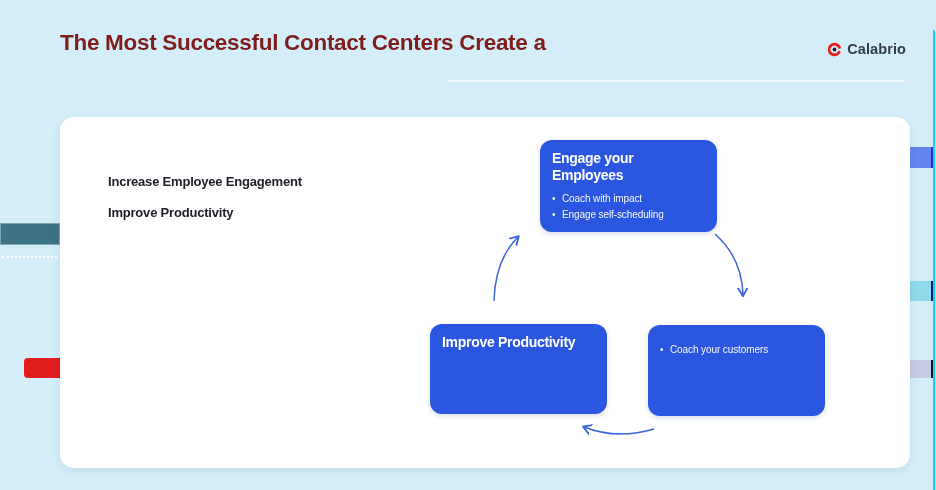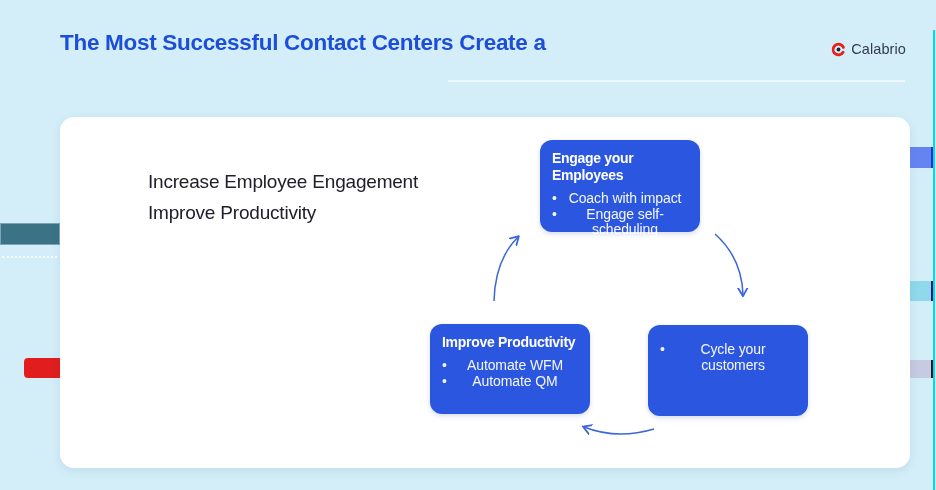--- a/index.html
+++ b/index.html
@@ -8,31 +8,31 @@
     position:relative;
     background:#d3eef8;
     font-family:"Liberation Sans", sans-serif;
     overflow:hidden;
   }
 
   
   .title {
     position:absolute; left:60px; top:30px;
     font-size:22.5px; line-height:25.5px; font-weight:700;
-    letter-spacing:-0.3px; color:#1d4ed8;
+    letter-spacing:-0.3px; color:#7f1d1d;
   }
   .title-rule {
     position:absolute; left:448px; top:80px; width:457px; height:2px;
     background:rgba(255,255,255,0.6);
   }
   .logo {
     position:absolute; top:41px; right:30px;
     display:flex; align-items:center; gap:5px;
   }
-  .logo-text { font-size:14.5px; font-weight:400; color:#323b4d; letter-spacing:0.1px; }
+  .logo-text { font-size:14.5px; font-weight:700; color:#323b4d; letter-spacing:0.1px; }
 
   
   .bar { position:absolute; }
   .bar-teal {
     left:0; top:223px; width:60px; height:22px; background:#3b7286;
     box-shadow:inset 0 0 0 1px rgba(200,228,238,0.45);
   }
   .dotted-line {
     position:absolute; left:2px; top:256px; width:55px; height:0;
     border-top:2px dotted rgba(255,255,255,0.9);
@@ -61,40 +61,40 @@
   
   .card {
     position:absolute; left:60px; top:117px; width:850px; height:351px;
     background:#ffffff; border-radius:14px;
     box-shadow:0 3px 10px rgba(30,80,110,0.10);
   }
   .benefits {
     position:absolute; left:48px; top:50px; list-style:none;
   }
   .benefits li {
-    font-size:19px; line-height:30.5px; font-weight:400;
-    letter-spacing:-0.2px; color:#20202a;margin-left:40px;
+    font-size:13px; line-height:30.5px; font-weight:700;
+    letter-spacing:-0.2px; color:#20202a;
   }
 
   
   .node {
-    position:absolute; width:160px; background:#2b57e0;
+    position:absolute; width:177px; background:#2b57e0;
     border-radius:12px; padding:10px 12px; color:#ffffff;
     box-shadow:0 2px 5px rgba(30,60,150,0.18);
   }
   .node-top   { left:480px; top:23px;  height:92px; }
   .node-right { left:588px; top:208px; height:91px; }
   .node-left  { left:370px; top:207px; height:90px; }
   .node-title {
     font-size:14px; line-height:17px; font-weight:700; letter-spacing:-0.3px;
   }
   .node-bullets { list-style:none; margin-top:7px; }
   .node-bullets li {
-    font-size:14px; line-height:15.5px; color:rgba(255,255,255,0.95);
-    padding-left:10px; position:relative; letter-spacing:-0.1px;text-align:center;
+    font-size:10px; line-height:15.5px; color:rgba(255,255,255,0.95);
+    padding-left:10px; position:relative; letter-spacing:-0.1px;
   }
   .node-bullets li::before {
     content:"•"; position:absolute; left:0; top:0;
   }
 
   
   .arrows { position:absolute; left:0; top:0; width:850px; height:351px; pointer-events:none; }
 </style>
 </head>
 <body>
@@ -144,26 +144,22 @@
     <div class="node node-top">
       <div class="node-title">Engage your Employees</div>
       <ul class="node-bullets">
         <li>Coach with impact</li>
         <li>Engage self-scheduling</li>
       </ul>
     </div>
 
     <div class="node node-right">
       <ul class="node-bullets">
-        <li>Cycle your customers</li>
+        <li>Coach your customers</li>
       </ul>
     </div>
 
     <div class="node node-left">
       <div class="node-title">Improve Productivity</div>
-      <ul class="node-bullets">
-        <li>Automate WFM</li>
-        <li>Automate QM</li>
-      </ul>
     </div>
 
   </div>
 </div>
 
 </body></html>

